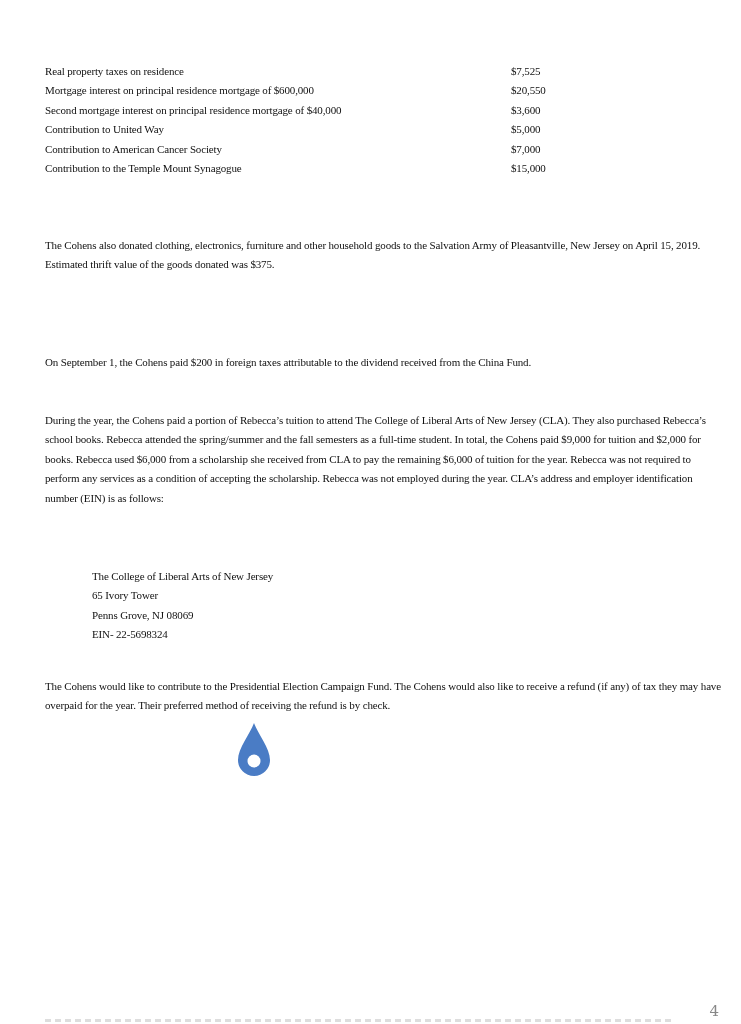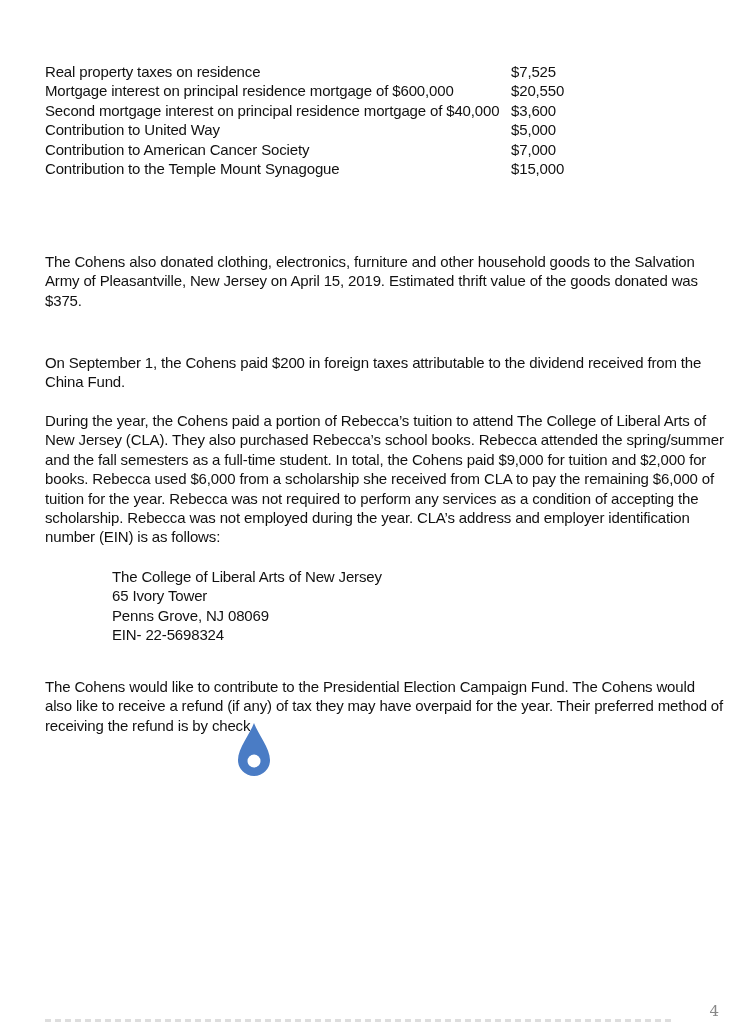--- a/index.html
+++ b/index.html
@@ -2,28 +2,28 @@
 <html><head>
   <meta charset="utf-8">
   <style>
     html, body { margin: 0; padding: 0; background: #ffffff; }
     body {
       width: 741px; height: 1024px; position: relative; overflow: hidden;
       font-family: "Liberation Sans", "DejaVu Sans", sans-serif;
       color: #111111;
     }
     .page { position: absolute; left: 0; top: 0; width: 741px; height: 1024px; }
-    .text { font-size: 15px; line-height: 19.4px; letter-spacing: -0.15px; }
+    .text { font-size: 11px; line-height: 19.4px; letter-spacing: -0.15px; font-family: Liberation Serif, serif; }
     .items { position: absolute; left: 45px; top: 62px; width: 560px; }
     .item-row { display: flex; height: 19.4px; }
     .item-label { width: 466px; white-space: nowrap; }
     .item-amount { white-space: nowrap; }
     .para { position: absolute; left: 45px; width: 680px; margin: 0; }
     .heading { position: absolute; left: 45px; text-decoration: underline; }
-    .address { position: absolute; left: 112px; top: 567px; }
+    .address { position: absolute; left: 92px; top: 567px; }
     .address div { height: 19.4px; white-space: nowrap; }
     .drop { position: absolute; left: 236px; top: 722px; width: 36px; height: 56px; }
     .page-number {
       position: absolute; right: 22px; top: 1002px;
       font-family: "DejaVu Serif", serif; font-size: 15px; color: #888888;
     }
     .footer-line {
       position: absolute; left: 45px; top: 1019px; width: 630px; height: 3px;
       background: repeating-linear-gradient(90deg, #cfcfcf 0 6px, transparent 6px 10px);
       opacity: 0.7;
@@ -54,21 +54,21 @@
     <div class="item-row">
       <span class="item-label">Contribution to American Cancer Society</span>
       <span class="item-amount">$7,000</span>
     </div>
     <div class="item-row">
       <span class="item-label">Contribution to the Temple Mount Synagogue</span>
       <span class="item-amount">$15,000</span>
     </div>
   </div>
 
-  <p class="para text" style="top:236px;margin-top:16px;">The Cohens also donated clothing, electronics, furniture and other household goods to the Salvation Army of Pleasantville, New Jersey on April 15, 2019. Estimated thrift value of the goods donated was $375.</p>
+  <p class="para text" style="top:236px;">The Cohens also donated clothing, electronics, furniture and other household goods to the Salvation Army of Pleasantville, New Jersey on April 15, 2019. Estimated thrift value of the goods donated was $375.</p>
 
 
   <p class="para text" style="top:353px;">On September 1, the Cohens paid $200 in foreign taxes attributable to the dividend received from the China Fund.</p>
 
   <p class="para text" style="top:411px;">During the year, the Cohens paid a portion of Rebecca’s tuition to attend The College of Liberal Arts of New Jersey (CLA).  They also purchased Rebecca’s school books.  Rebecca attended the spring/summer and the fall semesters as a full-time student.  In total, the Cohens paid $9,000 for tuition and $2,000 for books.  Rebecca used $6,000 from a scholarship she received from CLA to pay the remaining $6,000 of tuition for the year.  Rebecca was not required to perform any services as a condition of accepting the scholarship.  Rebecca was not employed during the year.  CLA’s address and employer identification number (EIN) is as follows:</p>
 
   <div class="address text">
     <div>The College of Liberal Arts of New Jersey</div>
     <div>65 Ivory Tower</div>
     <div>Penns Grove, NJ 08069</div>

